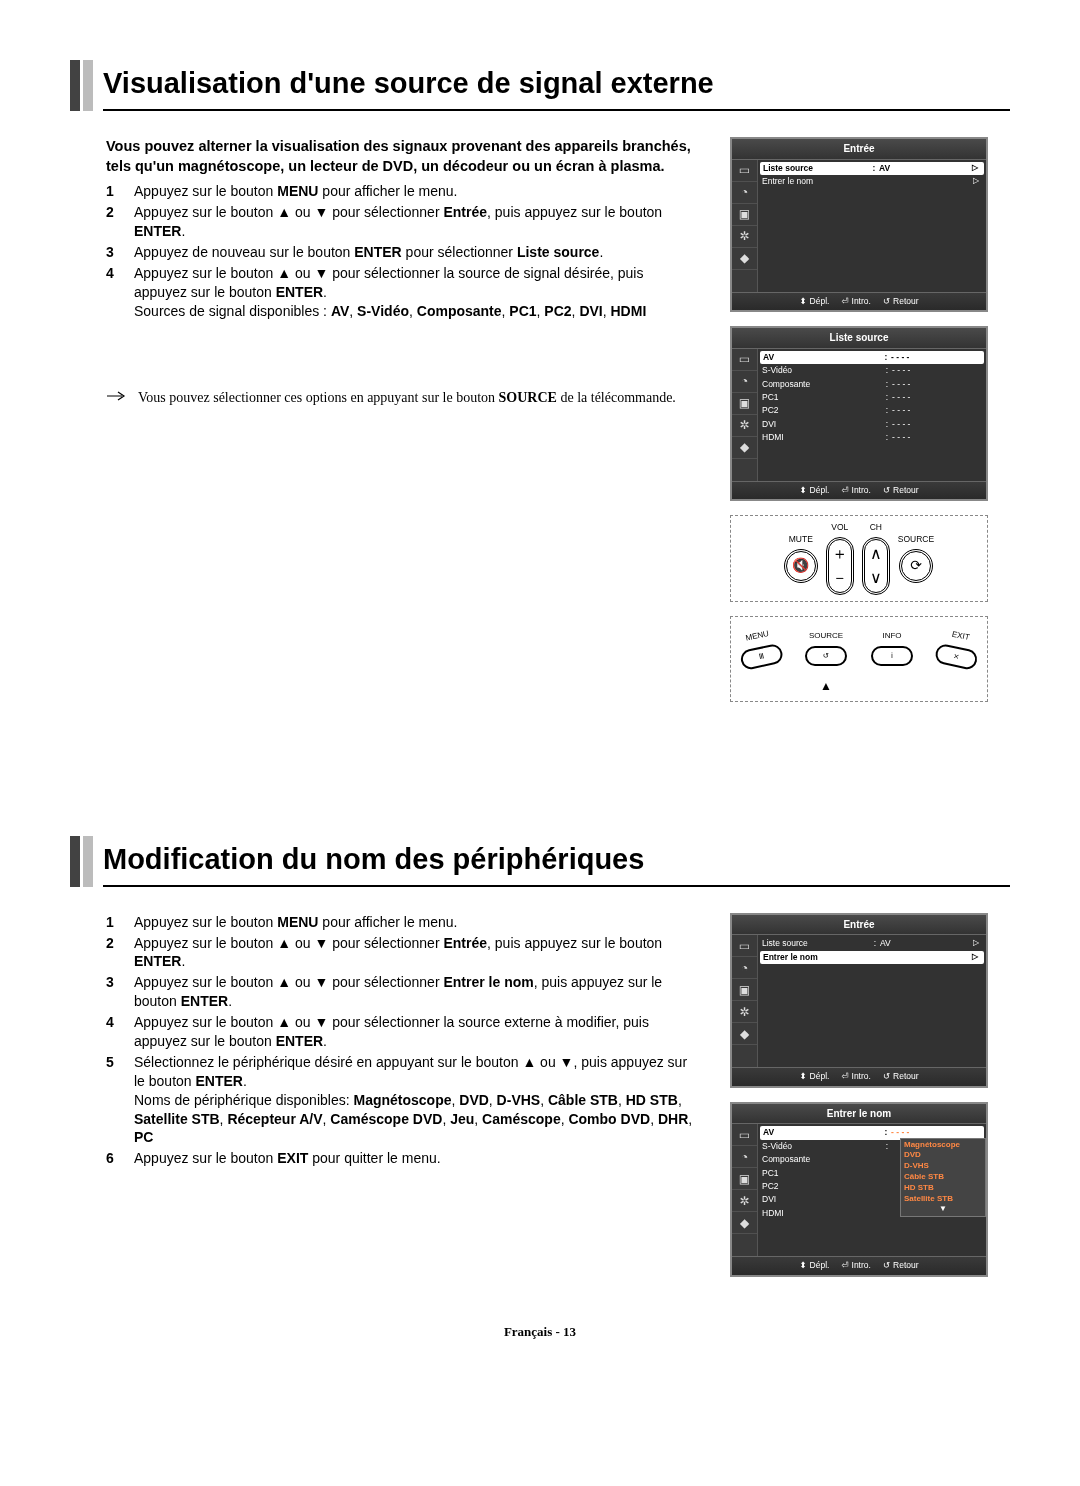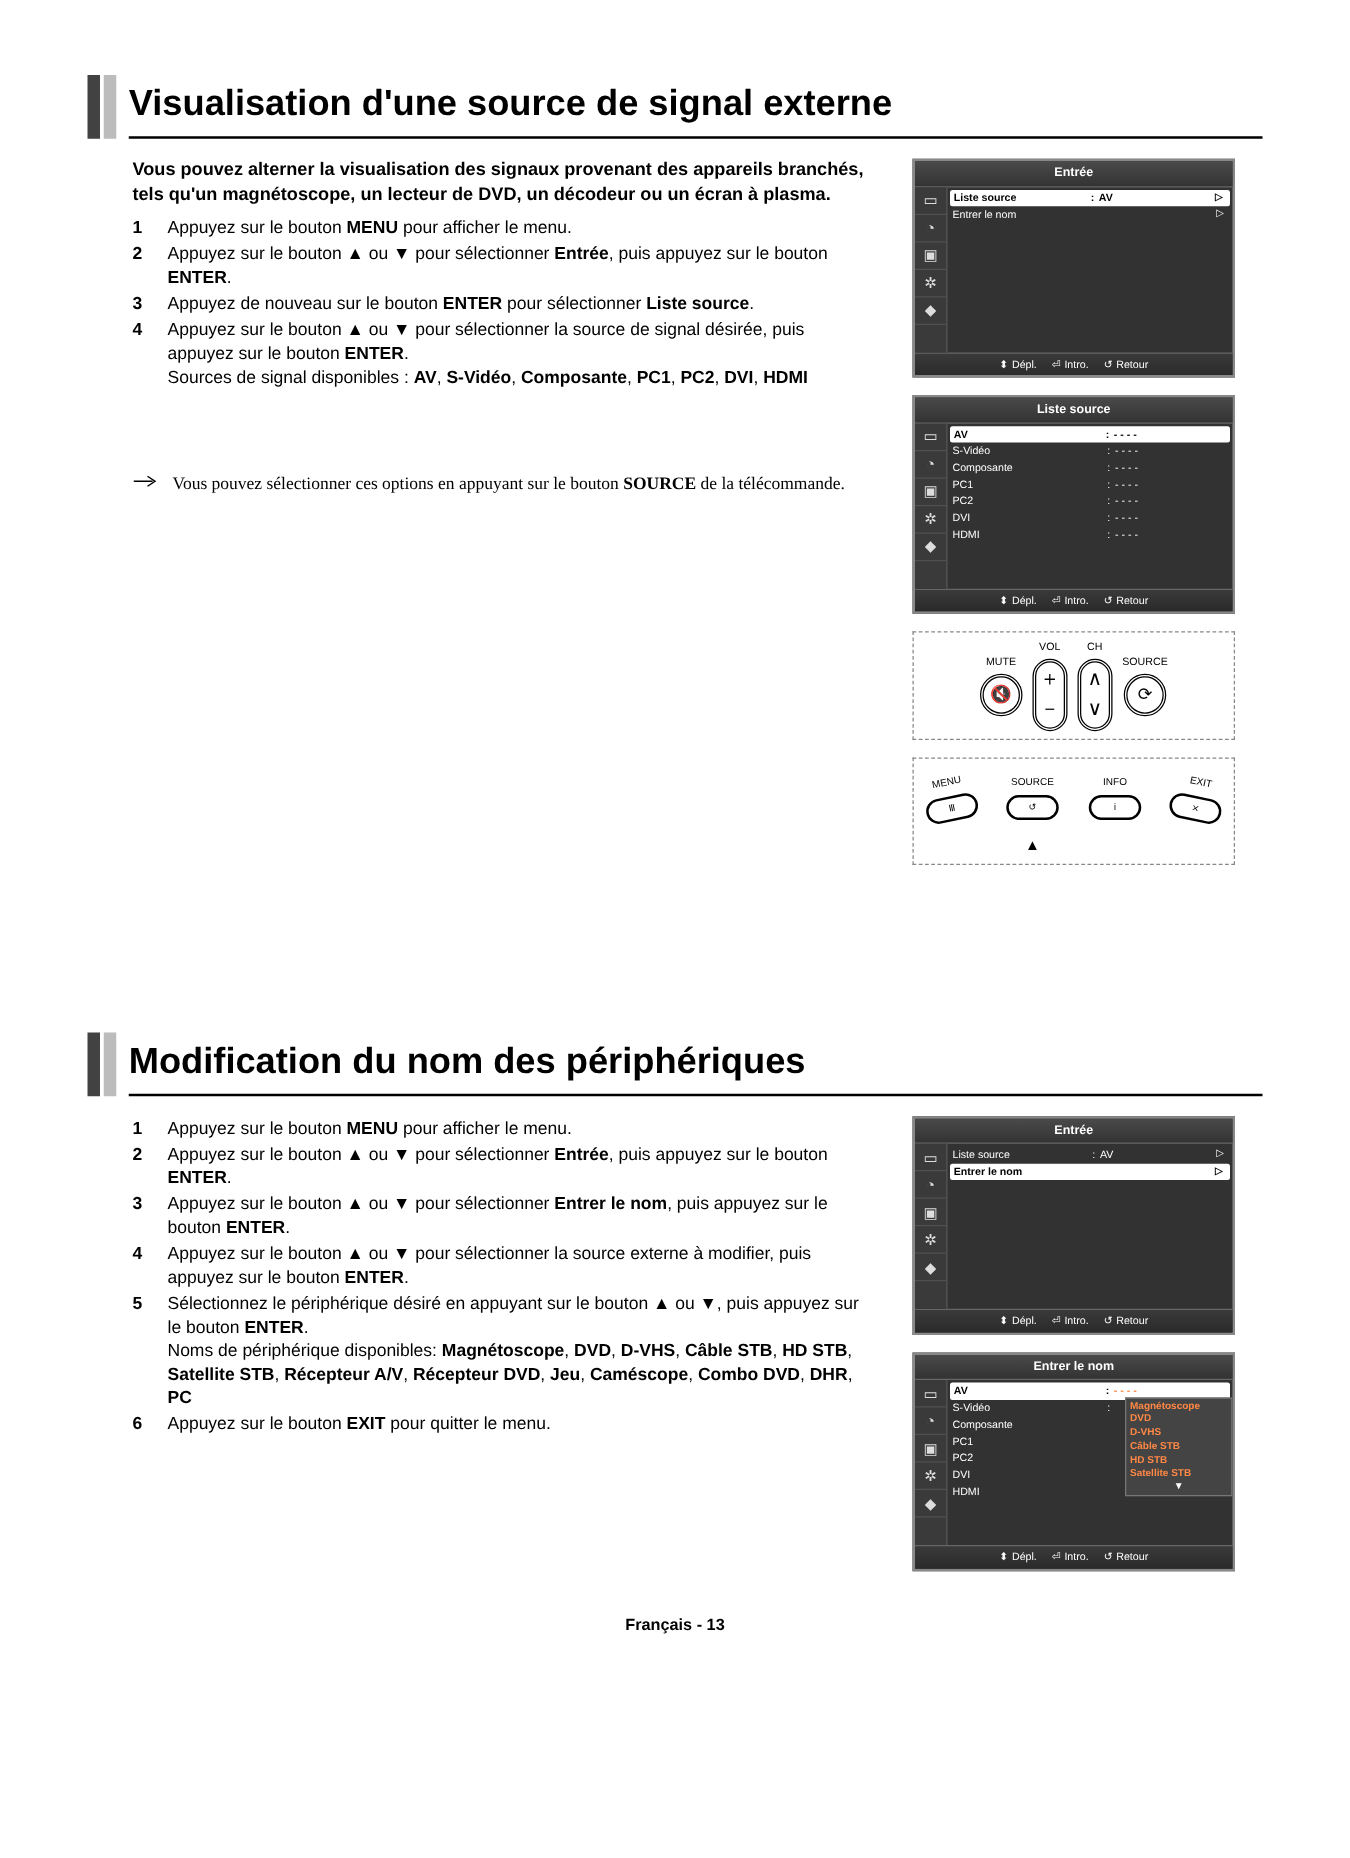--- a/index.html
+++ b/index.html
@@ -1,18 +1,18 @@
 <!DOCTYPE html>
 <html><head>
 <meta charset="utf-8">
 <style>
   * { box-sizing: border-box; margin: 0; padding: 0; }
   body { font-family: Arial, Helvetica, sans-serif; background: #fff; color: #000; width: 1080px; margin: 0 auto; padding: 60px 70px 40px 70px; font-size: 14px; line-height: 1.35; }
   
-  .section-hdr { display: flex; align-items: stretch; margin-bottom: 16px; background: #fff; }
+  .section-hdr { display: flex; align-items: stretch; margin-bottom: 26px; background: #fff; }
   .hdr-bar-dark { width: 10px; background: #424242; margin-right: 3px; }
   .hdr-bar-light { width: 10px; background: #bcbcbc; margin-right: 10px; }
   .hdr-title { font-size: 29px; font-weight: bold; padding: 4px 0 6px 0; flex: 1; border-bottom: 2px solid #000; }
   
   .content-row { display: flex; gap: 35px; }
   .txt-col { flex: 1; padding-left: 36px; }
   .img-col { width: 280px; flex-shrink: 0; }
   
   .intro { font-weight: bold; margin-bottom: 6px; font-size: 14.5px; }
   
@@ -57,21 +57,21 @@
   .pillbtn { width: 28px; height: 58px; border-radius: 14px; border: 3px double #000; display: flex; flex-direction: column; justify-content: space-between; align-items: center; font-size: 16px; padding: 3px 0; }
   .vcol { display: flex; flex-direction: column; align-items: center; gap: 3px; }
   .remote2 { display: flex; gap: 24px; align-items: flex-start; font-size: 8px; padding-top: 8px; }
   .rbtn-oval { width: 42px; height: 20px; border-radius: 10px; border: 2px solid #000; display: flex; align-items: center; justify-content: center; font-size: 7.5px; }
   .rbtn-label { text-align: center; margin-bottom: 2px; font-size: 8px; }
   .tilt-l { transform: rotate(-12deg); }
   .tilt-r { transform: rotate(12deg); }
   
   .section-gap { height: 120px; }
   
-  .footer { text-align: center; font-weight: bold; font-size: 13px; margin-top: 20px; }
+  .footer { text-align: center; font-weight: bold; font-size: 13px; margin-top: 32px; font-family: Liberation Serif, serif; }
 </style>
 </head>
 <body>
 
 <div class="section-hdr">
   <div class="hdr-bar-dark"></div>
   <div class="hdr-bar-light"></div>
   <div class="hdr-title">Visualisation d'une source de signal externe</div>
 </div>
 
@@ -276,21 +276,21 @@
           <span class="body">Appuyez sur le bouton ▲ ou ▼ pour sélectionner <b>Entrer le nom</b>, puis appuyez sur le bouton <b>ENTER</b>.</span>
         </li>
       <li>
           <span class="num">4</span>
           <span class="body">Appuyez sur le bouton ▲ ou ▼ pour sélectionner la source externe à modifier, puis appuyez sur le bouton <b>ENTER</b>.</span>
         </li>
       <li>
           <span class="num">5</span>
           <span class="body">
         <span>Sélectionnez le périphérique désiré en appuyant sur le bouton ▲ ou ▼, puis appuyez sur le bouton <b>ENTER</b>.</span><br>
-        <span>Noms de périphérique disponibles: <b>Magnétoscope</b>, <b>DVD</b>, <b>D-VHS</b>, <b>Câble STB</b>, <b>HD STB</b>, <b>Satellite STB</b>, <b>Récepteur A/V</b>, <b>Récepteur DVD</b>, <b>Jeu</b>, <b>Caméscope</b>, <b>Combo DVD</b>, <b>DHR</b>, <b>PC</b></span>
+        <span>Noms de périphérique disponibles: <b>Magnétoscope</b>, <b>DVD</b>, <b>D-VHS</b>, <b>Câble STB</b>, <b>HD STB</b>, <b>Satellite STB</b>, <b>Récepteur A/V</b>, <b>Caméscope DVD</b>, <b>Jeu</b>, <b>Caméscope</b>, <b>Combo DVD</b>, <b>DHR</b>, <b>PC</b></span>
       </span>
         </li>
       <li>
           <span class="num">6</span>
           <span class="body">Appuyez sur le bouton <b>EXIT</b> pour quitter le menu.</span>
         </li>
     </ol>
   </div>
 
   <div class="img-col">

